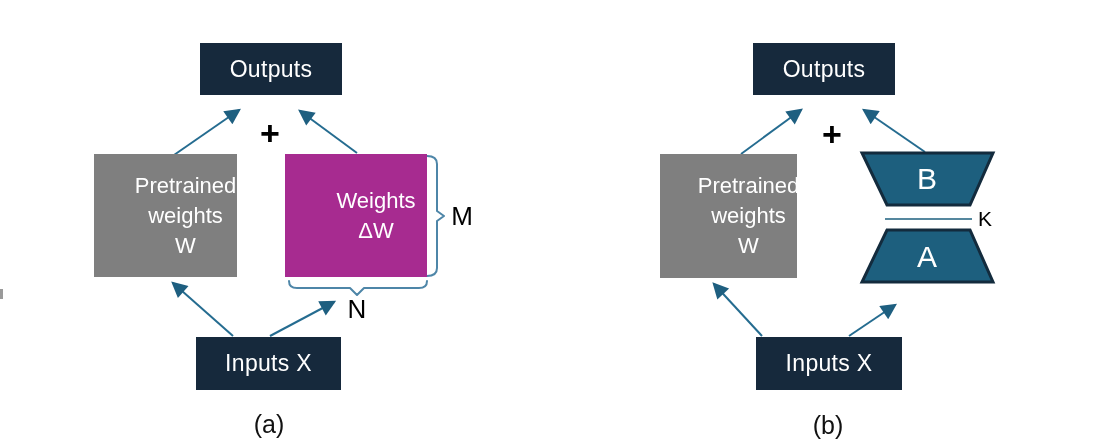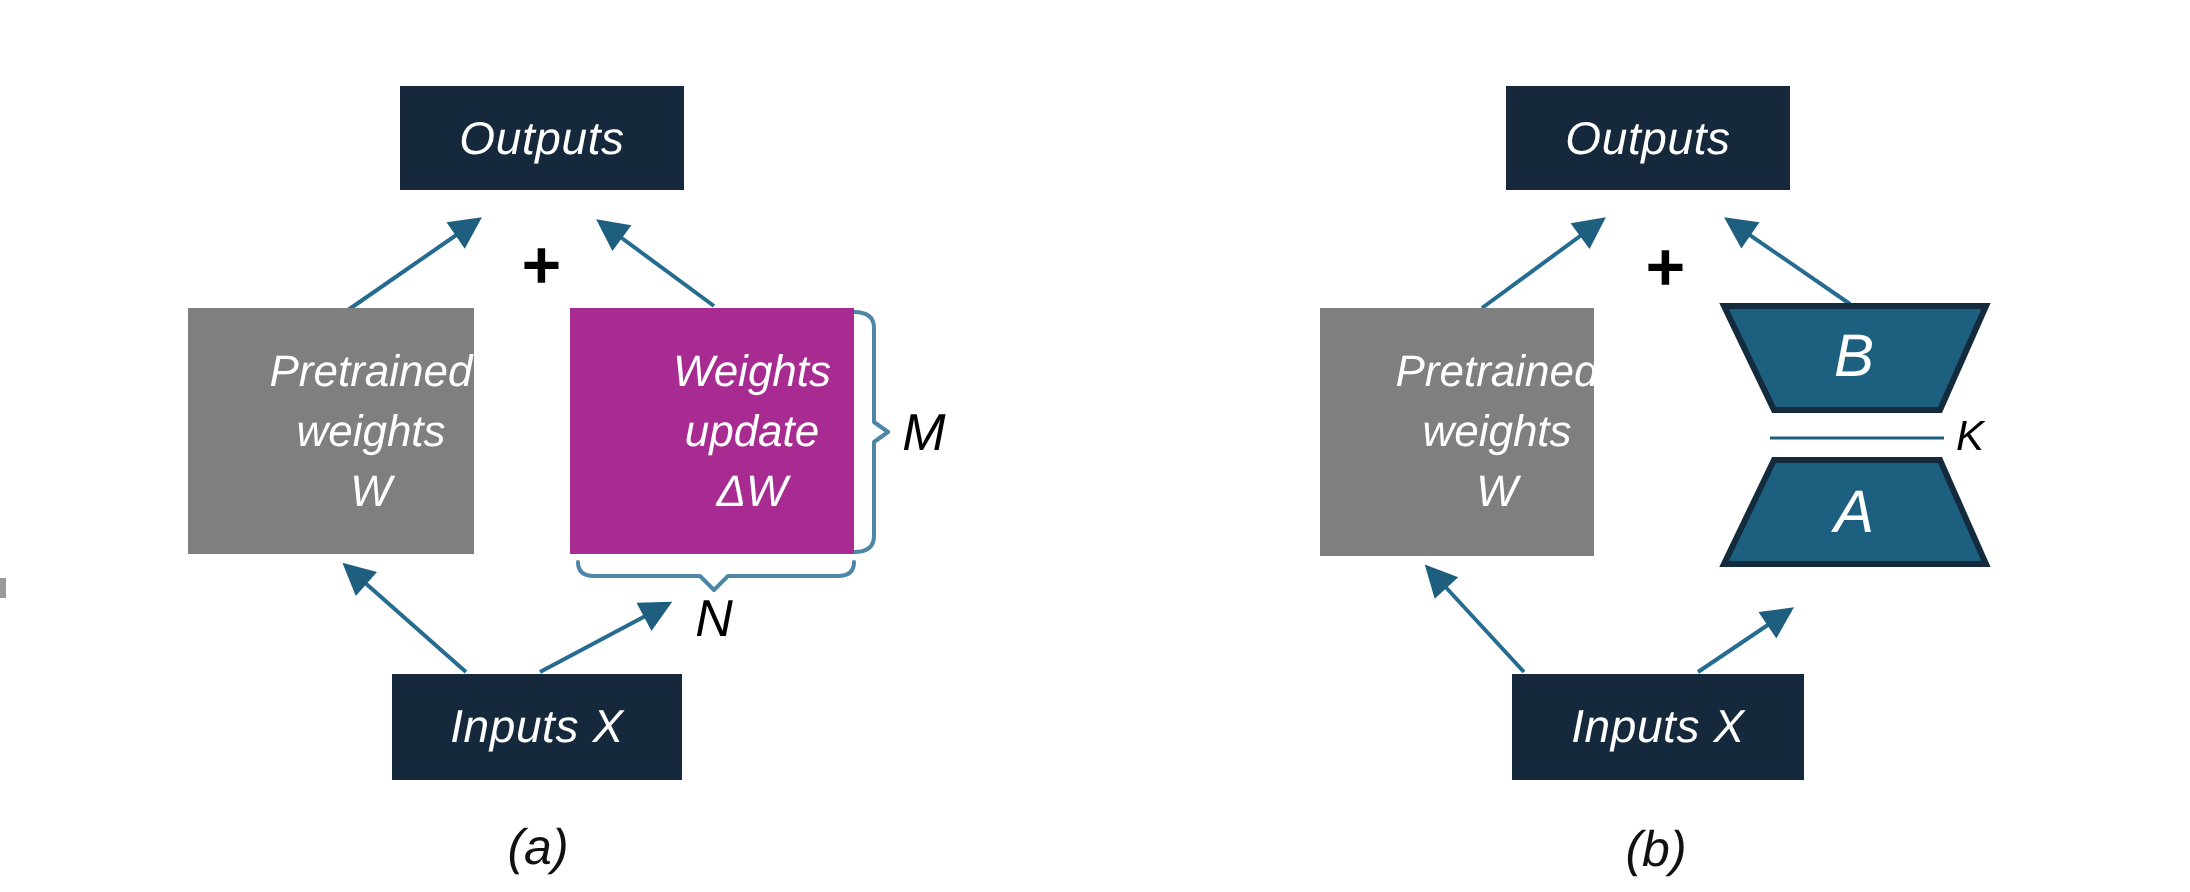--- a/index.html
+++ b/index.html
@@ -1,18 +1,18 @@
 <!DOCTYPE html>
 <html><head>
 <meta charset="utf-8">
 <style>
   html,body { margin:0; padding:0; background:#ffffff; }
   .canvas {
     position:relative; width:1095px; height:442px; background:#ffffff;
-    font-family:"Liberation Sans", sans-serif; overflow:hidden;font-style:italic;
+    font-family:"Liberation Sans", sans-serif; overflow:hidden;
   }
   svg.layer { position:absolute; left:0; top:0; width:1095px; height:446px; }
   .box {
     position:absolute; display:flex; align-items:center; justify-content:center;
     text-align:center; box-sizing:border-box;
   }
   .navy   { background:#16293C; color:#ffffff; font-size:23px; letter-spacing:0.3px; }
   .gray   { background:#7F7F7F; color:#ffffff; }
   .magenta{ background:#A72B90; color:#ffffff; }
   .stack  { flex-direction:column; font-size:22px; line-height:30px;padding-left:40px; }
@@ -66,21 +66,20 @@
   <div class="plus" style="left:248px;top:111px;width:44px;height:44px">+</div>
 
   <div class="box gray stack" style="left:94px;top:154px;width:143px;height:123px">
     <span>Pretrained</span>
     <span>weights</span>
     <span>W</span>
   </div>
 
   <div class="box magenta stack" style="left:285px;top:154px;width:142px;height:123px">
     <span>Weights</span>
-    <span>update</span>
     <span>ΔW</span>
   </div>
 
   <div class="dim-label" style="left:448px;top:202px;width:28px;height:28px">M</div>
   <div class="dim-label" style="left:343px;top:295px;width:28px;height:28px">N</div>
 
   <div class="box navy" style="left:196px;top:337px;width:145px;height:53px">
     <span>Inputs X</span>
   </div>
 

